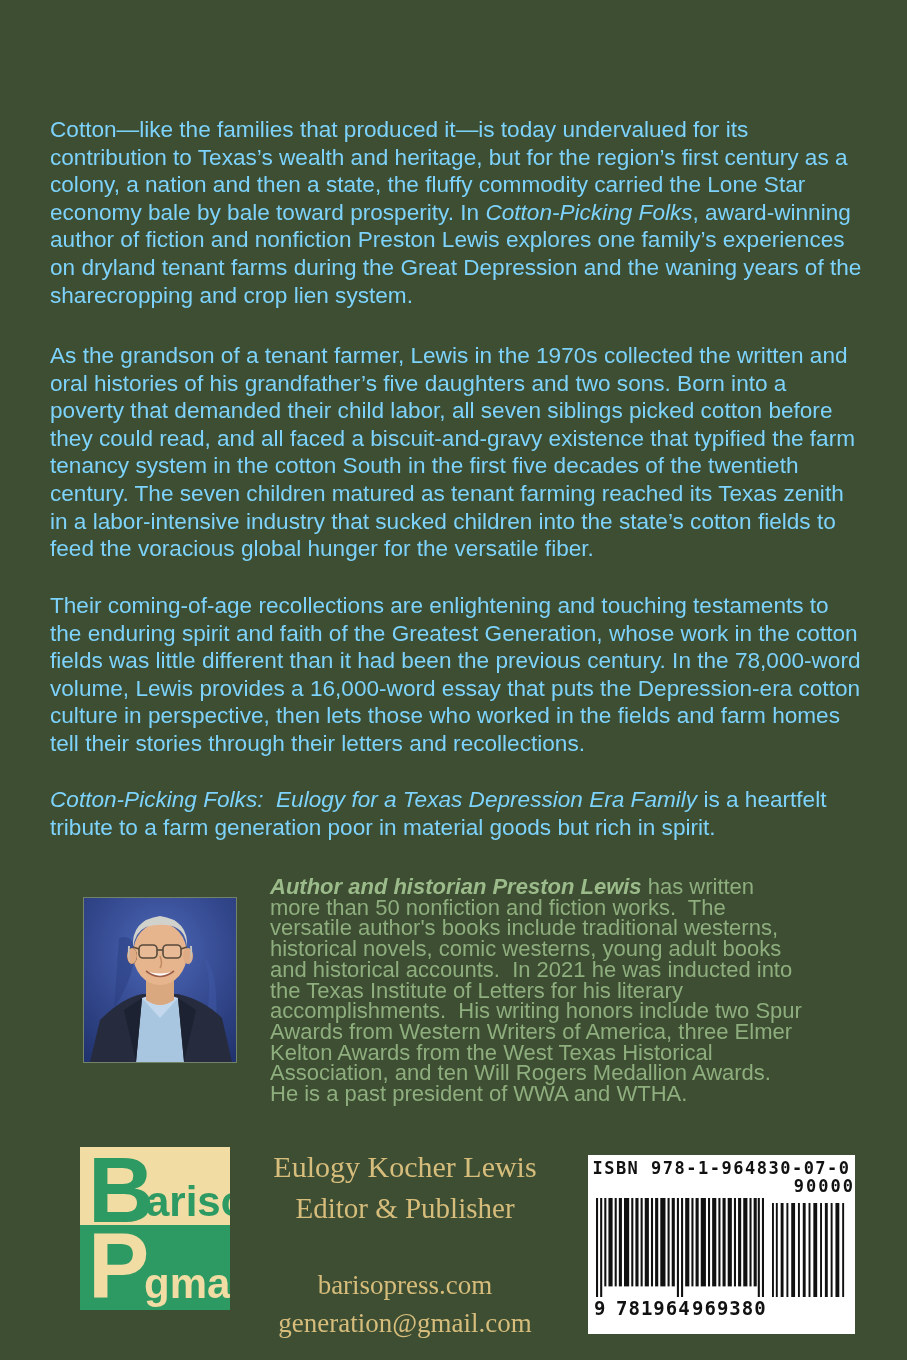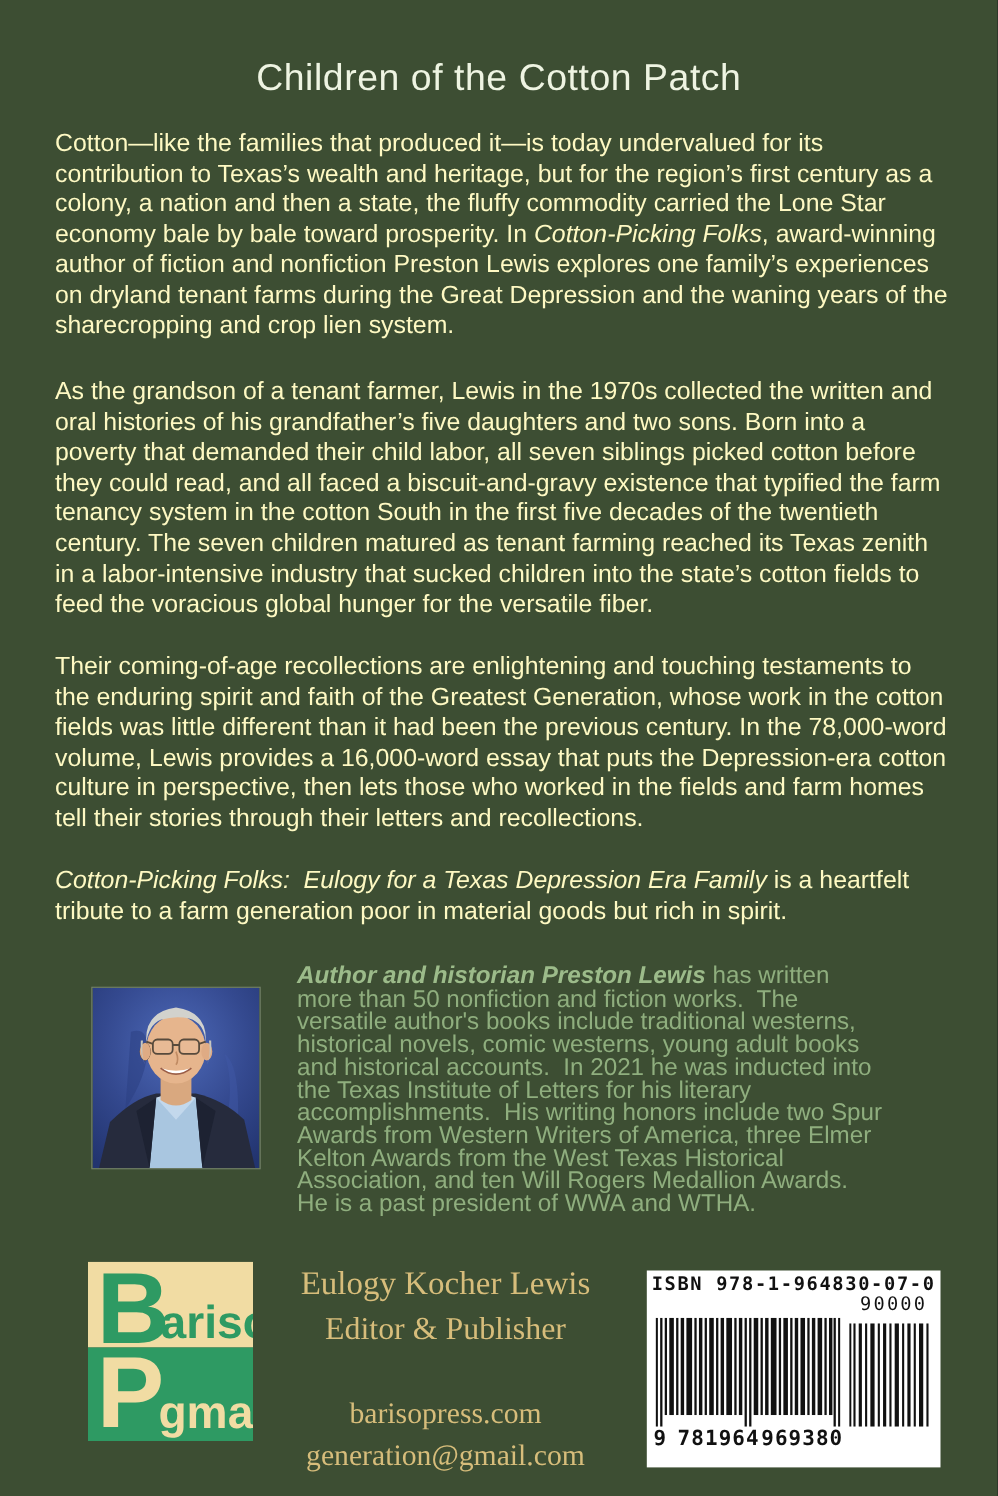--- a/index.html
+++ b/index.html
@@ -8,21 +8,21 @@
     background:#3d4e33; overflow:hidden;
     font-family:"Liberation Sans", sans-serif;
   }
   .title{
     position:absolute; top:52px; left:0; width:100%;
     text-align:center; font-size:34px; font-weight:normal;
     color:#eef4e2; margin:0; letter-spacing:0.5px;
   }
   .para{
     position:absolute; left:50px; width:814px; margin:0;
-    color:#fef9c3; font-size:22.6px; line-height:27.6px;
+    color:#7dd3fc; font-size:22.6px; line-height:27.6px;
     white-space:pre-wrap;
   }
   .p1{top:116px;} .p2{top:342px;} .p3{top:592px;} .p4{top:786px;}
   .para i{font-style:italic;}
 
   
   .photo-frame{
     position:absolute; left:84px; top:898px; width:152px; height:164px;
     outline:1px solid rgba(220,230,210,.35); overflow:hidden;
   }
@@ -61,39 +61,38 @@
     position:absolute; left:588px; top:1155px; width:267px; height:179px;
     background:#ffffff; color:#111;
     font-family:"DejaVu Sans Mono", monospace;
     padding-top:4px; box-sizing:border-box;
   }
   .isbn-line{
     text-align:center; font-size:17px; font-weight:bold;
     letter-spacing:1.5px; line-height:1.1;
   }
   .price-line{
-    text-align:right; font-size:17px; font-weight:normal;
-    letter-spacing:2px; padding-right:12px; line-height:1.05; height:18px;
+    text-align:right; font-size:17px; font-weight:bold;
+    letter-spacing:2px; line-height:1.05; height:18px;
   }
   .bars-zone{position:relative; height:118px; margin-top:-17px;}
   .main-bars{position:absolute; left:8px; top:19px; width:168px; height:99px;}
   .supp-bars{position:absolute; left:184px; top:24px; width:75px; height:94px;}
   .digits-row{
     position:relative; display:flex; font-size:19px; font-weight:bold;
     line-height:1; margin-top:2px; padding-left:6px; gap:0;
   }
   .digits-row span{display:inline-block;}
   .d1{width:22px;} .d2{width:76px; letter-spacing:1px;} .d3{letter-spacing:1px;}
 </style>
 </head>
 <body>
 
 <div class="cover">
 
-  <h1 class="title">Children of the Cotton Patch</h1>
 
   <p class="para p1"><span>Cotton—like the families that produced it—is today undervalued for its contribution to Texas’s wealth and heritage, but for the region’s first century as a colony, a nation and then a state, the fluffy commodity carried the Lone Star economy bale by bale toward prosperity. In </span><i>Cotton-Picking Folks</i><span>, award-winning author of fiction and nonfiction Preston Lewis explores one family’s experiences on dryland tenant farms during the Great Depression and the waning years of the sharecropping and crop lien system.</span></p>
 
   <p class="para p2">As the grandson of a tenant farmer, Lewis in the 1970s collected the written and oral histories of his grandfather’s five daughters and two sons. Born into a poverty that demanded their child labor, all seven siblings picked cotton before they could read, and all faced a biscuit-and-gravy existence that typified the farm tenancy system in the cotton South in the first five decades of the twentieth century. The seven children matured as tenant farming reached its Texas zenith in a labor-intensive industry that sucked children into the state’s cotton fields to feed the voracious global hunger for the versatile fiber.</p>
 
   <p class="para p3">Their coming-of-age recollections are enlightening and touching testaments to the enduring spirit and faith of the Greatest Generation, whose work in the cotton fields was little different than it had been the previous century. In the 78,000-word volume, Lewis provides a 16,000-word essay that puts the Depression-era cotton culture in perspective, then lets those who worked in the fields and farm homes tell their stories through their letters and recollections.</p>
 
   <p class="para p4"><i>Cotton-Picking Folks:  Eulogy for a Texas Depression Era Family</i><span> is a heartfelt tribute to a farm generation poor in material goods but rich in spirit.</span></p>
 
   <div class="photo-frame">

